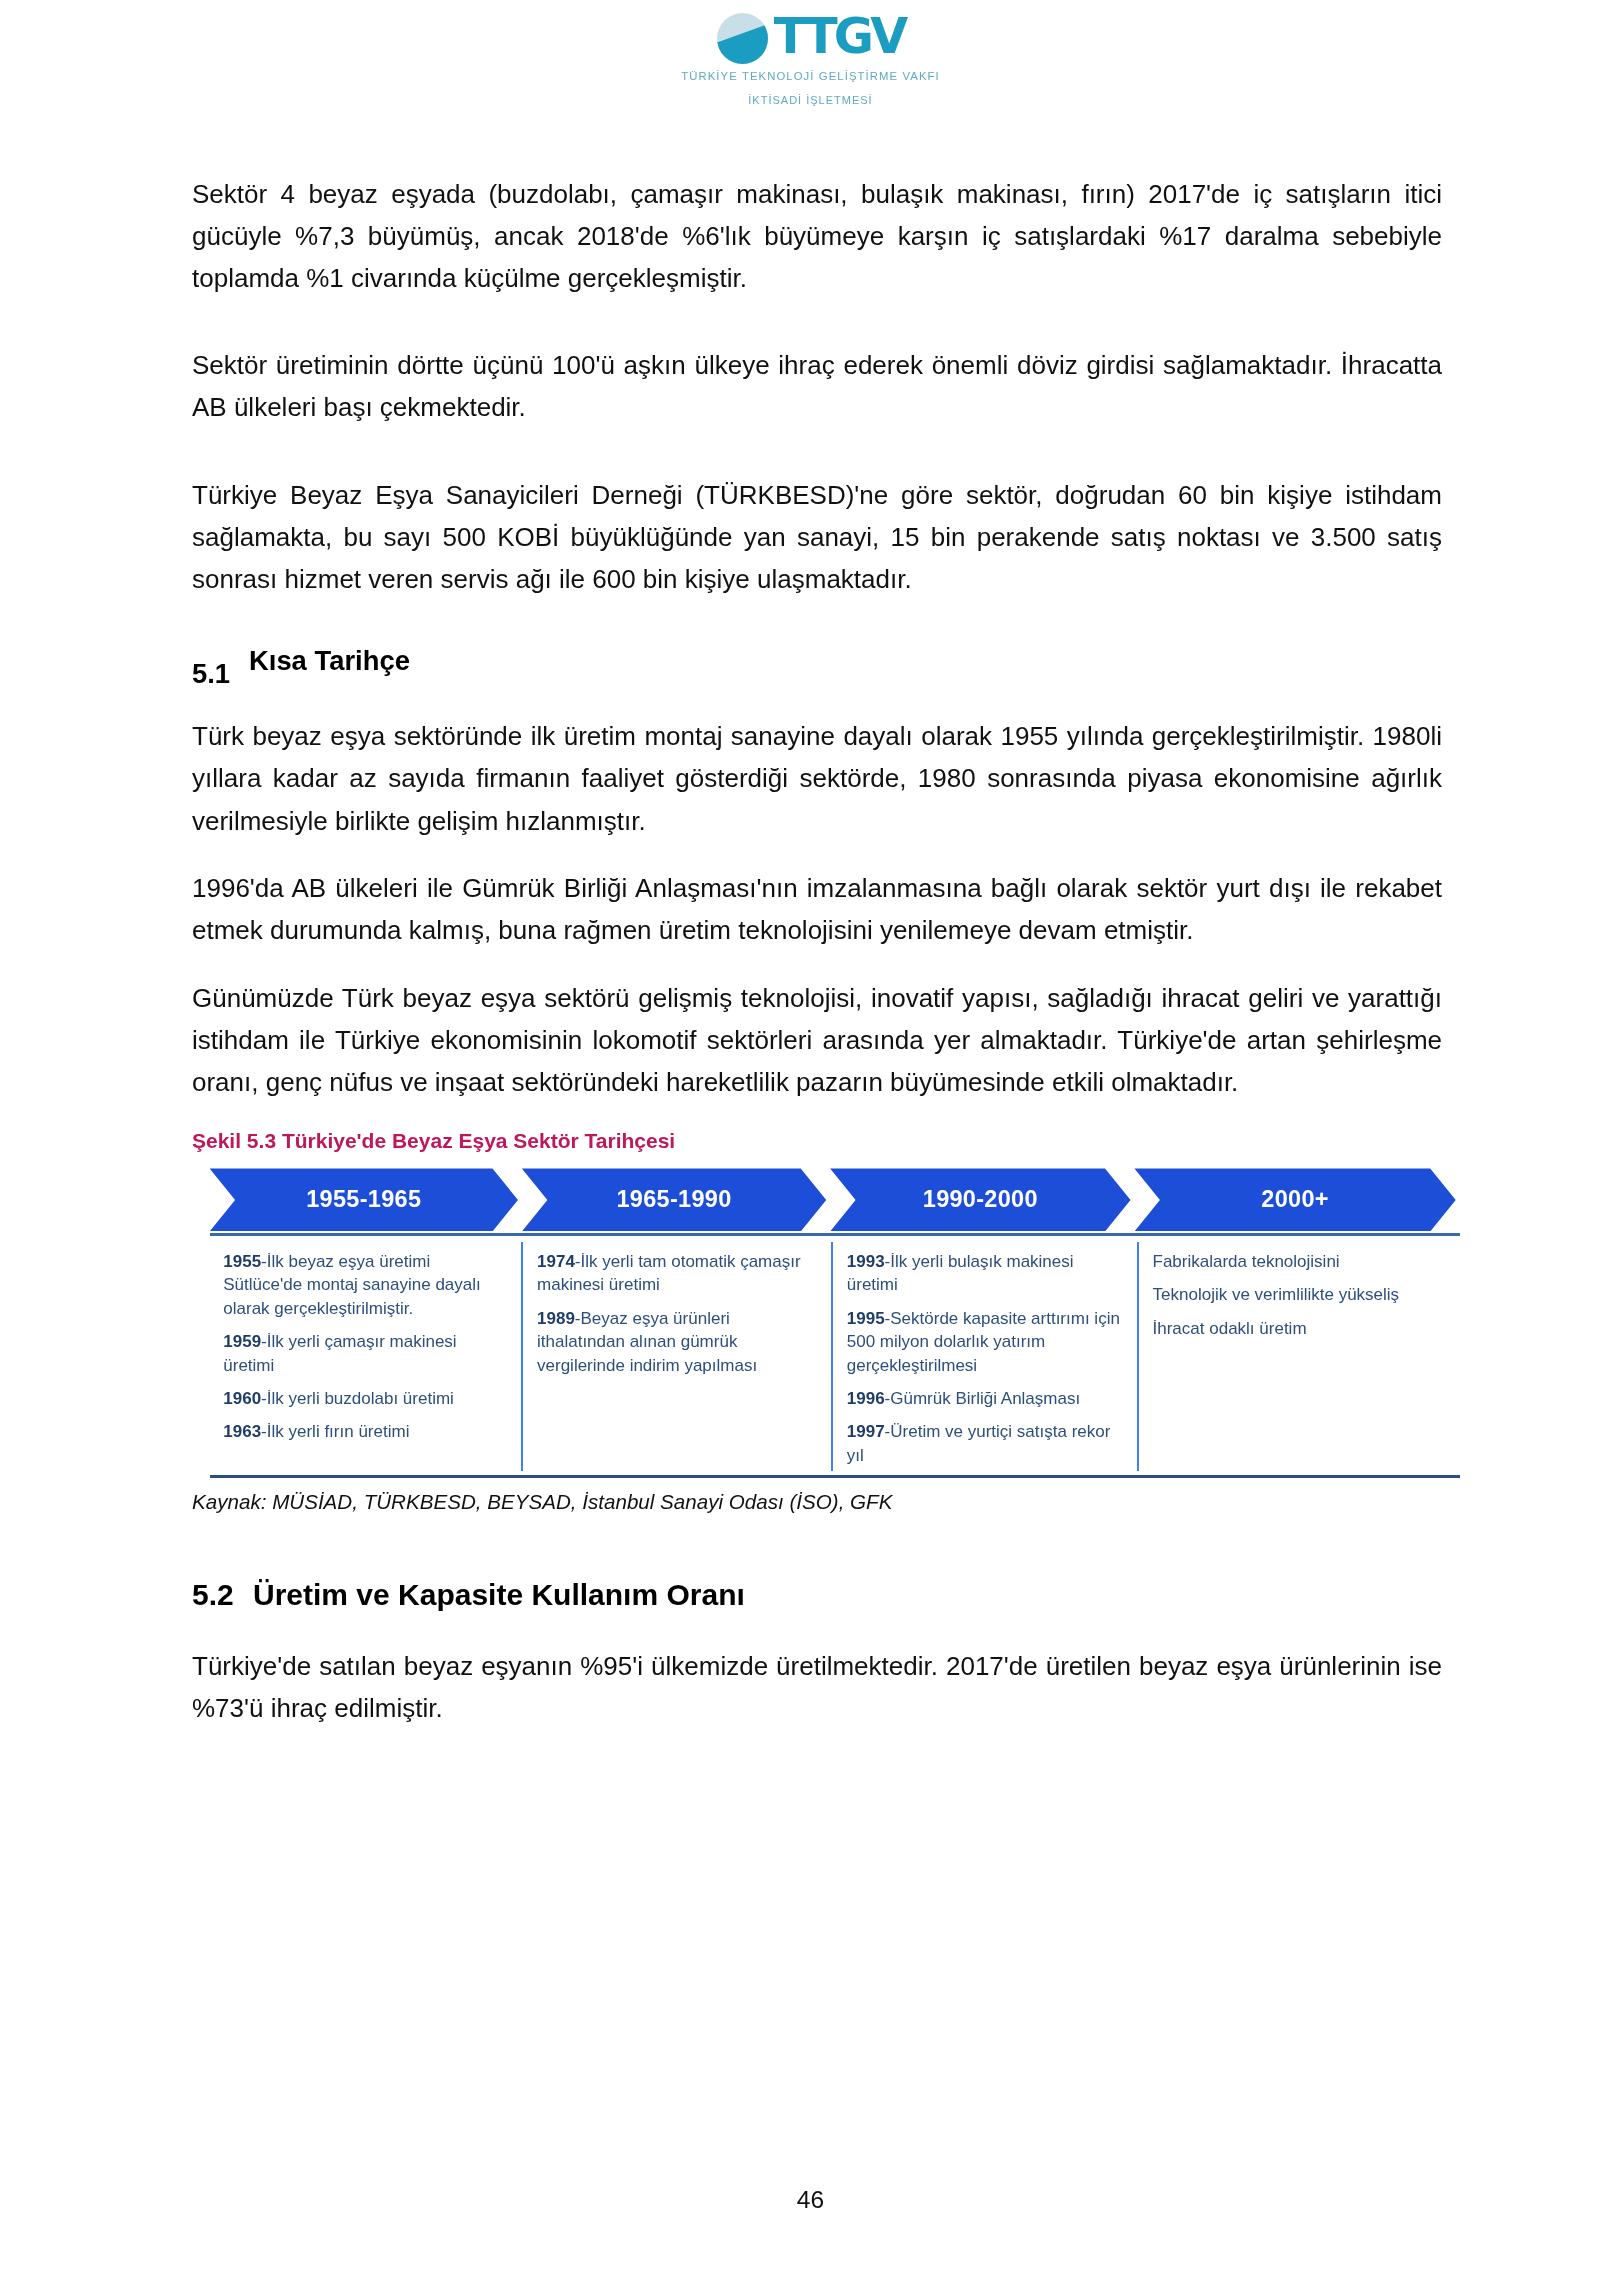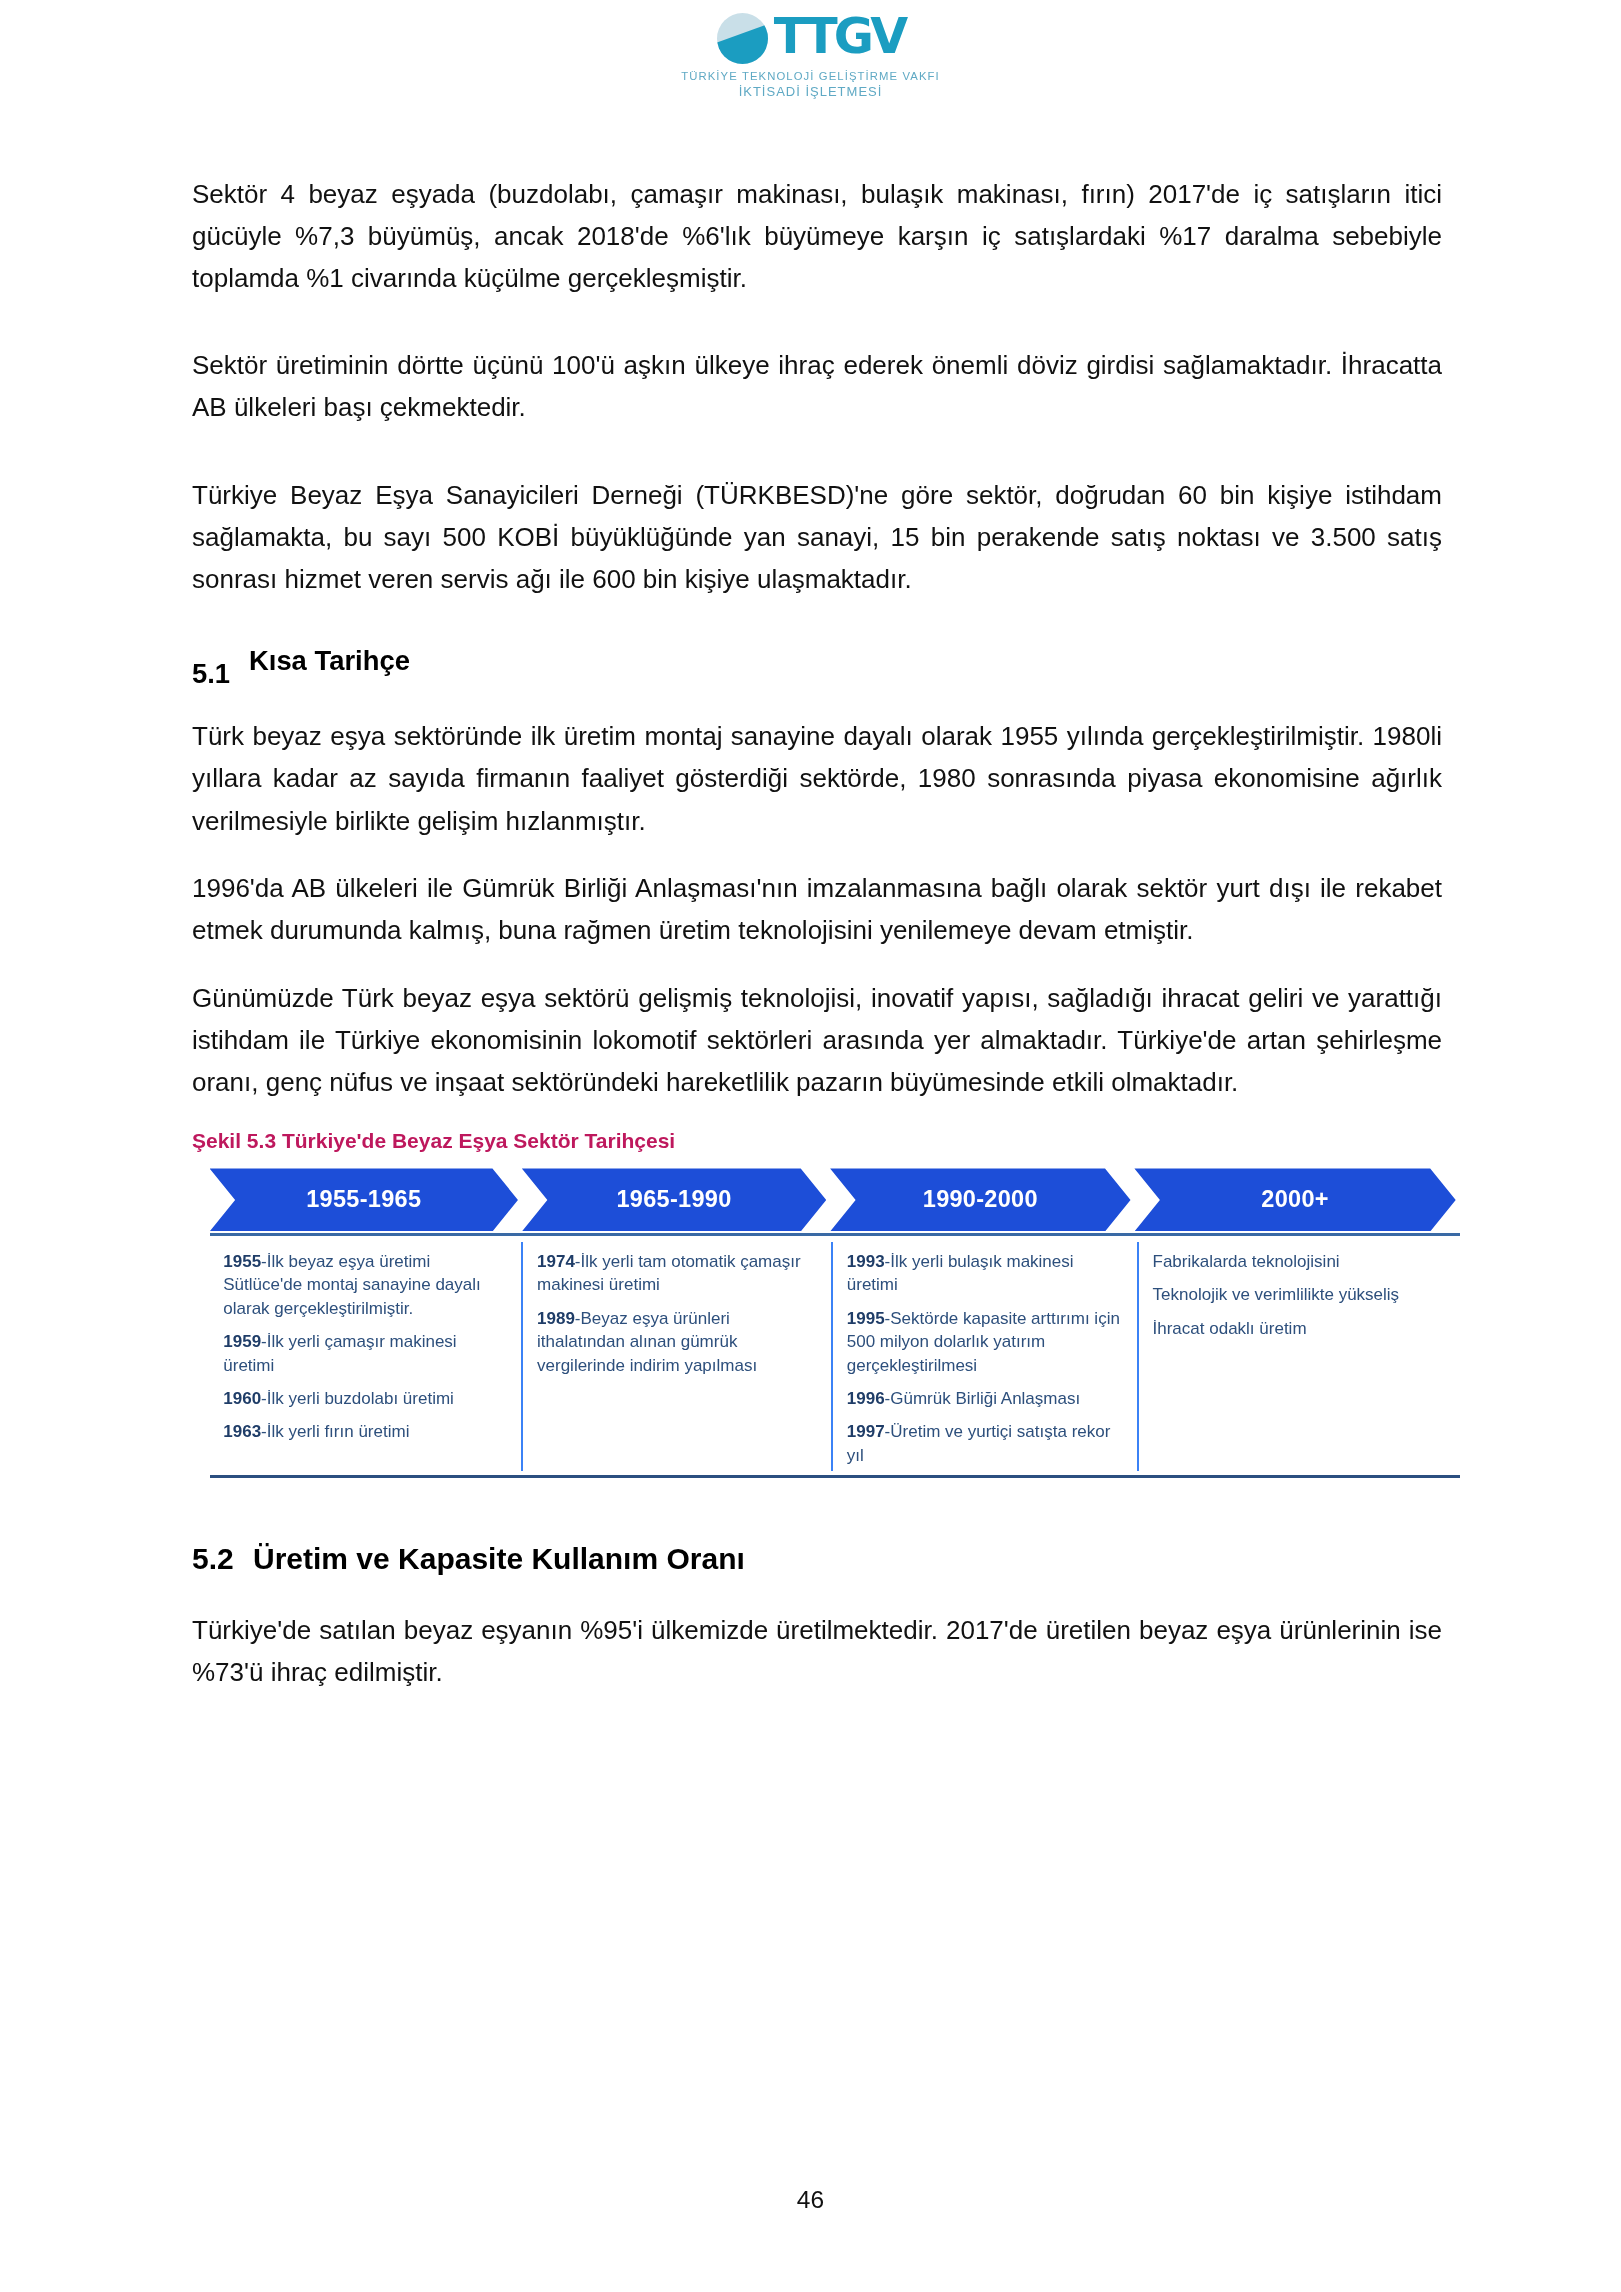--- a/index.html
+++ b/index.html
@@ -69,24 +69,24 @@
     padding-bottom: 3.9px;
   }
   .logo-sub1 {
     font-size: 11.3px;
     letter-spacing: 1.1px;
     color: #5fa9c4;
     margin-top: 4.9px;
     font-family: "Liberation Sans", sans-serif;
   }
   .logo-sub2 {
-    font-size: 13px;
+    font-size: 11px;
     letter-spacing: 1px;
     color: #5fa9c4;
-    margin-top: 2px;
+    margin-top: 12px;
     font-family: "Liberation Sans", sans-serif;
   }
 
   
   .content {
     position: absolute;
     left: 192px;
     top: 173px;
     width: 1250px;
   }
@@ -324,20 +324,21 @@
             </div>
             <div class="entry">
               <span>İhracat odaklı üretim</span>
             </div>
           </div>
 
         </div>
       </div>
       <div class="tl-bottom-rule"></div>
 
+      <div class="fig-source">Kaynak: MÜSİAD, TÜRKBESD, BEYSAD, İstanbul Sanayi Odası (İSO), GFK</div>
     </div>
 
     <h2 class="big-head" style="margin-top:64px;">
       <span class="num">5.2</span>
       <span>Üretim ve Kapasite Kullanım Oranı</span>
     </h2>
 
     <p class="body-par">Türkiye'de satılan beyaz eşyanın %95'i ülkemizde üretilmektedir. 2017'de üretilen beyaz eşya ürünlerinin ise %73'ü ihraç edilmiştir.</p>
 
   </div>

